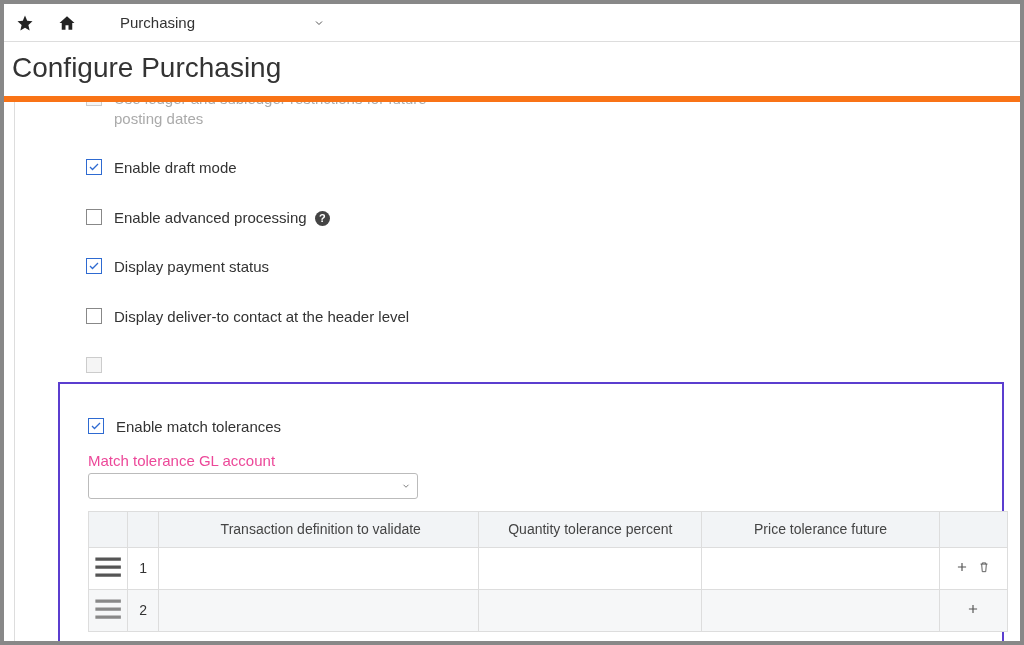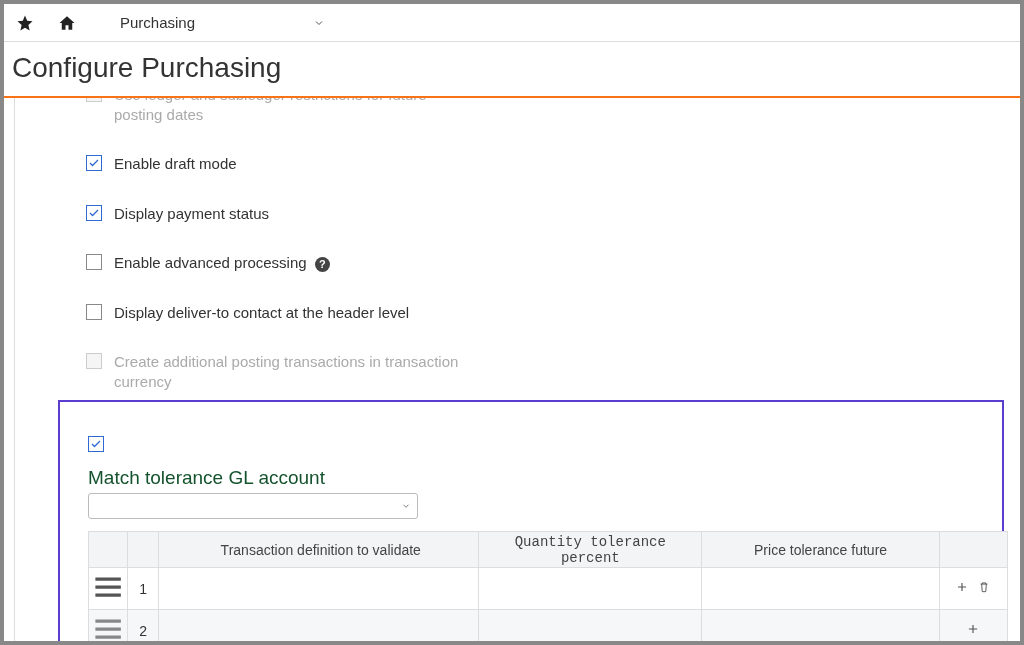--- a/index.html
+++ b/index.html
@@ -23,21 +23,21 @@
     gap: 24px;
   }
   .topbar .iconbtn { color: #222; cursor: pointer; }
   .topbar svg { width: 18px; height: 18px; display:block; }
   .crumb { display:flex; align-items:center; gap: 118px; font-size: 15px; padding-left: 20px;}
   .crumb .chev svg { width: 12px; height: 12px; }
   .page-title {
     font-size: 28px;
     font-weight: 400;
     padding: 10px 8px 12px 8px;
-    border-bottom: 2px solid #f97316;
+    border-bottom: 6px solid #f97316;
   }
   .content {
     position: relative;
     height: calc(100% - 38px - 56px);
     overflow: hidden;
   }
   .left-gutter {
     position:absolute; left:10px; top:0; width:1px; height:100%;
     background:#ddd;
   }
@@ -64,21 +64,21 @@
   .help {
     display:inline-flex; width:15px; height:15px; border-radius:50%;
     background:#444; color:#fff; align-items:center; justify-content:center;
     font-size:11px; font-weight:bold; margin-left:4px; vertical-align:middle;
   }
   .highlight-box {
     border: 2.5px solid #5b3ecf;
     margin: 2px 16px 8px -28px;
     padding: 10px 0 14px 28px;
   }
-  .field-label { font-size:19px; color:#14532d; margin: 8px 0 4px 0; }
+  .field-label { font-size:15px; color:#ec4899; margin: 8px 0 4px 0; }
   .select {
     width: 330px; height:26px; border:1px solid #bbb; border-radius:3px;
     display:flex; align-items:center; justify-content:flex-end; padding:0 6px;
     background:#fff;
   }
   .select svg { width:10px; height:10px; }
   .grid {
     margin-top: 12px;
     width: 920px;
     border-collapse: collapse;
@@ -97,21 +97,21 @@
     text-align:center;
     padding: 0 8px;
   }
   .grid tbody td { height:32px; background:#fff; }
   .grid tbody tr.alt td { background:#f6f7f8; }
   .grid .handle { width:38px; text-align:center; color:#555; }
   .grid .rownum { width:30px; text-align:center; color:#333; }
   .grid .actions { width:66px; text-align:center; color:#666; }
   .grid .actions svg { width:14px; height:14px; margin:0 2px; }
   .col-txn { width: 310px; text-align:left; padding-left:12px !important; }
-  .col-qty { width: 216px; font-family: Liberation Mono, monospace; }
+  .col-qty { width: 216px; }
   .col-price { width: 230px; }
   .cutoff-top .lbl { color:#aaa; }
 </style>
 </head>
 <body>
 
 <div class="topbar">
   <span class="iconbtn">
     <svg viewBox="0 0 24 24">
         <path fill="#222" d="M12 2l2.9 6.9L22 9.8l-5.5 4.8L18.2 22 12 18.3 5.8 22l1.7-7.4L2 9.8l7.1-.9L12 2z"></path>
@@ -146,54 +146,54 @@
     <div class="opt-row checked">
       <span class="box">
           <svg viewBox="0 0 24 24">
             <path d="M4 12l5 5L20 6"></path>
           </svg>
         </span>
       <span class="lbl">Enable draft mode</span>
     </div>
 
 
+    <div class="opt-row">
+      <span class="box"></span>
+      <span class="lbl">
+        <span>Enable advanced processing</span>
+        <span class="help">?</span>
+      </span>
+    </div>
+
     <div class="opt-row checked">
       <span class="box">
           <svg viewBox="0 0 24 24">
             <path d="M4 12l5 5L20 6"></path>
           </svg>
         </span>
       <span class="lbl">Display payment status</span>
     </div>
 
     <div class="opt-row">
       <span class="box"></span>
-      <span class="lbl">
-        <span>Enable advanced processing</span>
-        <span class="help">?</span>
-      </span>
-    </div>
-
-    <div class="opt-row">
-      <span class="box"></span>
       <span class="lbl">Display deliver-to contact at the header level</span>
     </div>
 
     <div class="opt-row disabled">
       <span class="box"></span>
-      <span class="lbl">Create additional posting transactions in transaction currency</span>
     </div>
 
     <div class="highlight-box">
       <div class="opt-row checked">
         <span class="box">
             <svg viewBox="0 0 24 24">
               <path d="M4 12l5 5L20 6"></path>
             </svg>
           </span>
+        <span class="lbl">Enable match tolerances</span>
       </div>
 
       <div class="field-label">Match tolerance GL account</div>
       <div class="select">
         <span></span>
         <svg viewBox="0 0 24 24">
             <path fill="none" stroke="#666" stroke-width="2" d="M6 9l6 6 6-6"></path>
           </svg>
       </div>
 

